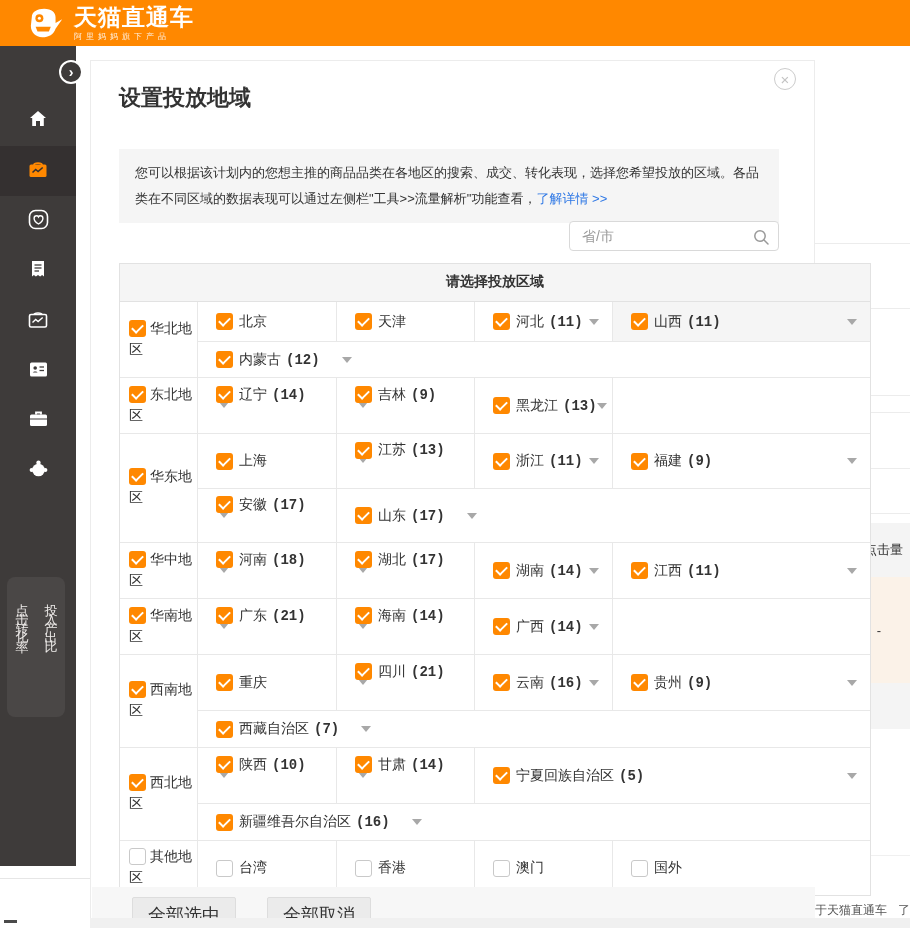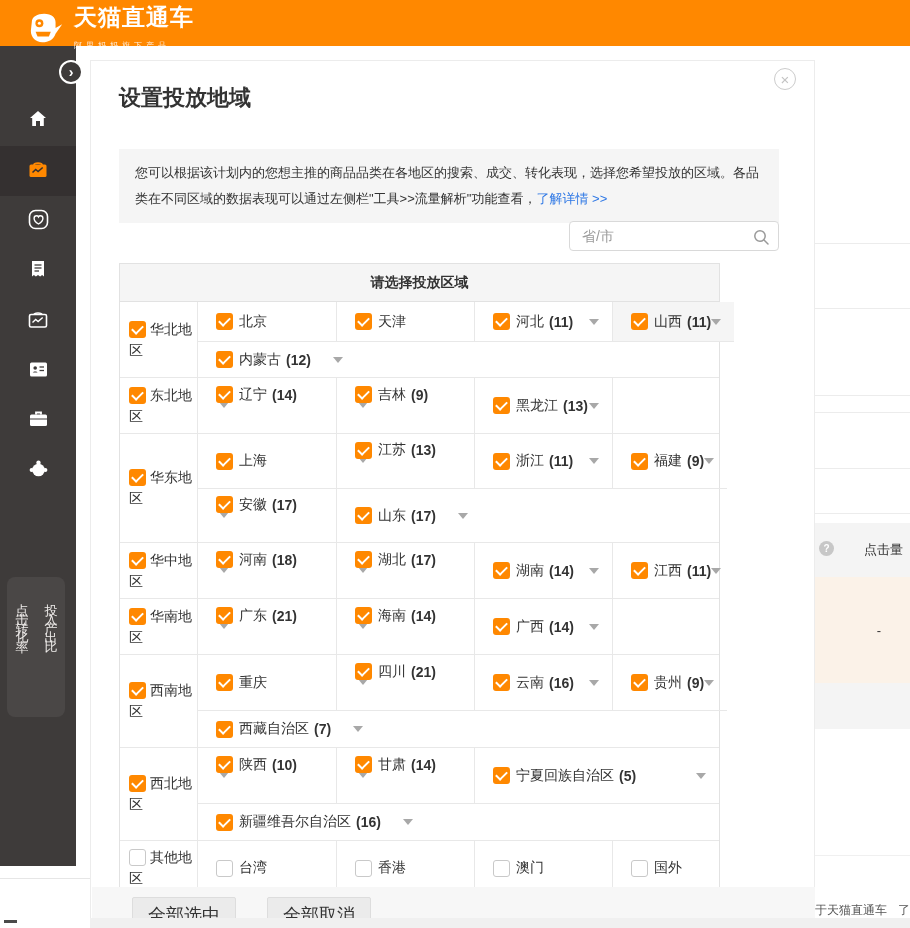--- a/index.html
+++ b/index.html
@@ -6,21 +6,21 @@
   html,body { width:910px; height:928px; overflow:hidden; background:#fff;
     font-family:"Liberation Sans","DejaVu Sans",sans-serif; }
   #screen { position:relative; width:910px; height:928px; background:#fff; overflow:hidden; }
 
   
   .topbar { position:absolute; left:0; top:0; width:910px; height:46px; background:#ff8800; z-index:20; }
   .logo { position:absolute; left:26px; top:4px; display:flex; align-items:center; }
   .logo-icon { width:42px; height:38px; }
   .logo-text { margin-left:6px; }
   .logo-title { color:#fff; font-size:23px; font-weight:700; letter-spacing:1px; line-height:26px; }
-  .logo-sub { color:rgba(255,255,255,.88); font-size:8px; letter-spacing:4px; margin-top:10px; }
+  .logo-sub { color:rgba(255,255,255,.88); font-size:8px; letter-spacing:4px; margin-top:1px; }
 
   
   .sidebar { position:absolute; left:0; top:46px; width:76px; height:820px; background:#3e3b3a; z-index:15; }
   .side-icons { padding-top:50px; }
   .side-slot { height:50px; display:flex; align-items:center; justify-content:center; cursor:pointer; }
   .side-slot.active { background:#343030; }
   .metrics { position:absolute; left:7px; top:531px; width:58px; height:140px; background:#4a4746;
     border-radius:8px; display:flex; justify-content:center; gap:9px; padding-top:16px; }
   .vtext { writing-mode:vertical-lr; text-orientation:upright; color:#efecea; font-size:13px;
     letter-spacing:9px; line-height:20px; }
@@ -56,21 +56,21 @@
   .notice a { color:#2d77e5; text-decoration:none; cursor:pointer; }
   .searchbox { position:absolute; left:478px; top:160px; width:210px; height:30px; border:1px solid #d9d9d9;
     border-radius:4px; background:#fff; }
   .searchbox input { position:absolute; left:0; top:0; width:180px; height:28px; border:none; outline:none;
     padding-left:12px; font-size:14px; color:#333; background:transparent;
     font-family:"Liberation Sans","DejaVu Sans",sans-serif; }
   .searchbox input::placeholder { color:#9b9b9b; }
   .search-ico { position:absolute; right:8px; top:6px; cursor:pointer; }
 
   
-  .geo-table { position:absolute; left:28px; top:202px; width:601px; border:1px solid #e2e2e2; background:#fff; }
+  .geo-table { position:absolute; left:28px; top:202px; width:752px; border:1px solid #e2e2e2; background:#fff;font-family:Liberation Mono, monospace; }
   .geo-head { height:38px; line-height:37px; background:#f5f5f5; border-bottom:1px solid #e2e2e2;
     text-align:center; font-size:14px; font-weight:700; color:#333; }
   .region { display:flex; }
   .region + .region { border-top:1px solid #e8e8e8; }
   .rcell { width:78px; flex:none; border-right:1px solid #e8e8e8; display:flex; flex-direction:column;
     justify-content:center; padding:4px 4px 4px 9px; cursor:pointer; }
   .rcell .rinner { font-size:14px; color:#333; line-height:21px; }
   .rows-wrap { flex:1; display:flex; flex-direction:column; }
   .subrow { display:flex; }
   .subrow + .subrow { border-top:1px solid #e8e8e8; }

